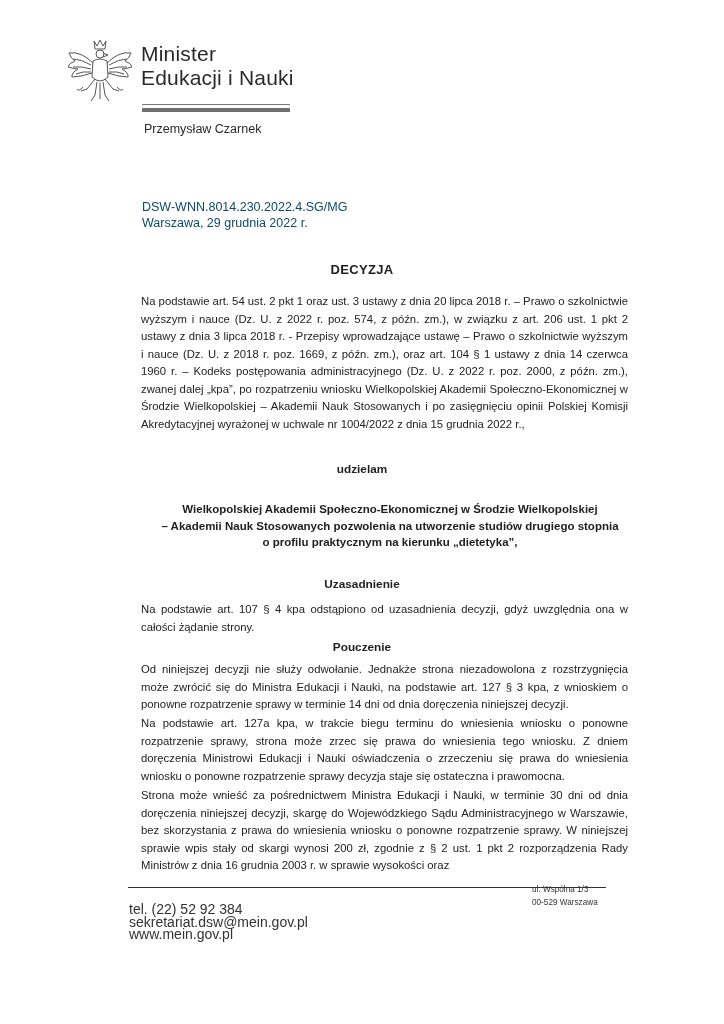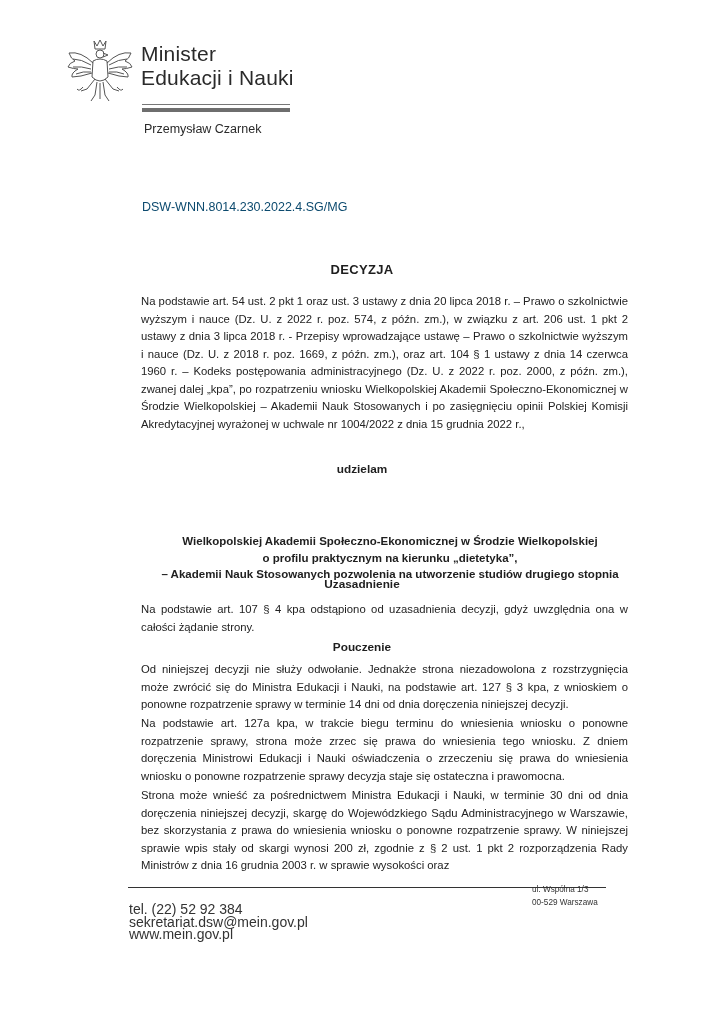--- a/index.html
+++ b/index.html
@@ -14,21 +14,21 @@
     .rule-thin { position: absolute; left: 142px; top: 104px; width: 148px; height: 1px; background: #777; }
     .rule-thick { position: absolute; left: 142px; top: 108px; width: 148px; height: 4px; background: #6e6e6e; }
     .person { position: absolute; left: 144px; top: 122px; font-size: 12.5px; color: #2a2a2a; text-align: right; }
     .ref { position: absolute; left: 142px; top: 192px; font-size: 12.5px; line-height: 16px; color: #0c4a6e; margin-top: 7px; }
     .title { position: absolute; left: 0; width: 724px; top: 262px; text-align: center; font-weight: bold; font-size: 13px; letter-spacing: 0.3px; }
     .para {
       position: absolute; left: 141px; width: 487px; font-size: 11.3px; line-height: 17.5px;
       text-align: justify; color: #222;
     }
     .center-head { position: absolute; left: 0; width: 724px; text-align: center; font-weight: bold; font-size: 11.8px; }
-    .grant { position: absolute; left: 130px; width: 520px; text-align: center; font-weight: bold; font-size: 11.5px; line-height: 16.5px; margin-top: 32px; }
+    .grant { position: absolute; left: 130px; width: 520px; text-align: center; font-weight: bold; font-size: 11.5px; line-height: 16.5px; }
     .footer-rule { position: absolute; left: 128px; top: 887px; width: 478px; height: 1px; background: #333; }
     .footer-left { position: absolute; left: 129px; top: 903px; font-size: 14px; line-height: 12.5px; color: #333; }
     .footer-right { position: absolute; left: 532px; top: 884px; font-size: 8.2px; line-height: 12.5px; color: #333; }
   </style>
 </head>
 <body>
 
 <div class="page">
 
   <div class="emblem">
@@ -66,31 +66,32 @@
   <div class="brand">
     <div class="brand-line1">Minister</div>
     <div class="brand-line2">Edukacji i Nauki</div>
   </div>
   <div class="rule-thin"></div>
   <div class="rule-thick"></div>
   <div class="person">Przemysław Czarnek</div>
 
   <div class="ref">
     <div>DSW-WNN.8014.230.2022.4.SG/MG</div>
+    <div>Warszawa, 29 grudnia 2022 r.</div>
   </div>
 
   <div class="title">DECYZJA</div>
 
   <div class="para" style="top:293px;">Na podstawie art. 54 ust. 2 pkt 1 oraz ust. 3 ustawy z dnia 20 lipca 2018 r. – Prawo o szkolnictwie wyższym i nauce (Dz. U. z 2022 r. poz. 574, z późn. zm.), w związku z art. 206 ust. 1 pkt 2 ustawy z dnia 3 lipca 2018 r. - Przepisy wprowadzające ustawę – Prawo o szkolnictwie wyższym i nauce (Dz. U. z 2018 r. poz. 1669, z późn. zm.), oraz art. 104 § 1 ustawy z dnia 14 czerwca 1960 r. – Kodeks postępowania administracyjnego (Dz. U. z 2022 r. poz. 2000, z późn. zm.), zwanej dalej „kpa”, po rozpatrzeniu wniosku Wielkopolskiej Akademii Społeczno-Ekonomicznej w Środzie Wielkopolskiej – Akademii Nauk Stosowanych i po zasięgnięciu opinii Polskiej Komisji Akredytacyjnej wyrażonej w uchwale nr 1004/2022 z dnia 15 grudnia 2022 r.,</div>
 
   <div class="center-head" style="top:462px; font-weight:bold;">udzielam</div>
   <div class="grant" style="top:501px;">
     <div>Wielkopolskiej Akademii Społeczno-Ekonomicznej w Środzie Wielkopolskiej</div>
+    <div>– Akademii Nauk Stosowanych pozwolenia na utworzenie studiów drugiego stopnia</div>
     <div>o profilu praktycznym na kierunku „dietetyka”,</div>
-    <div>– Akademii Nauk Stosowanych pozwolenia na utworzenie studiów drugiego stopnia</div>
   </div>
 
   <div class="center-head" style="top:577px;">Uzasadnienie</div>
   <div class="para" style="top:601px;">Na podstawie art. 107 § 4 kpa odstąpiono od uzasadnienia decyzji, gdyż uwzględnia ona w całości żądanie strony.</div>
 
   <div class="center-head" style="top:640px;">Pouczenie</div>
   <div class="para" style="top:661px;">Od niniejszej decyzji nie służy odwołanie. Jednakże strona niezadowolona z rozstrzygnięcia może zwrócić się do Ministra Edukacji i Nauki, na podstawie art. 127 § 3 kpa, z wnioskiem o ponowne rozpatrzenie sprawy w terminie 14 dni od dnia doręczenia niniejszej decyzji.</div>
   <div class="para" style="top:715px;">Na podstawie art. 127a kpa, w trakcie biegu terminu do wniesienia wniosku o ponowne rozpatrzenie sprawy, strona może zrzec się prawa do wniesienia tego wniosku. Z dniem doręczenia Ministrowi Edukacji i Nauki oświadczenia o zrzeczeniu się prawa do wniesienia wniosku o ponowne rozpatrzenie sprawy decyzja staje się ostateczna i prawomocna.</div>
   <div class="para" style="top:787px;">Strona może wnieść za pośrednictwem Ministra Edukacji i Nauki, w terminie 30 dni od dnia doręczenia niniejszej decyzji, skargę do Wojewódzkiego Sądu Administracyjnego w Warszawie, bez skorzystania z prawa do wniesienia wniosku o ponowne rozpatrzenie sprawy. W niniejszej sprawie wpis stały od skargi wynosi 200 zł, zgodnie z § 2 ust. 1 pkt 2 rozporządzenia Rady Ministrów z dnia 16 grudnia 2003 r. w sprawie wysokości oraz</div>
 

